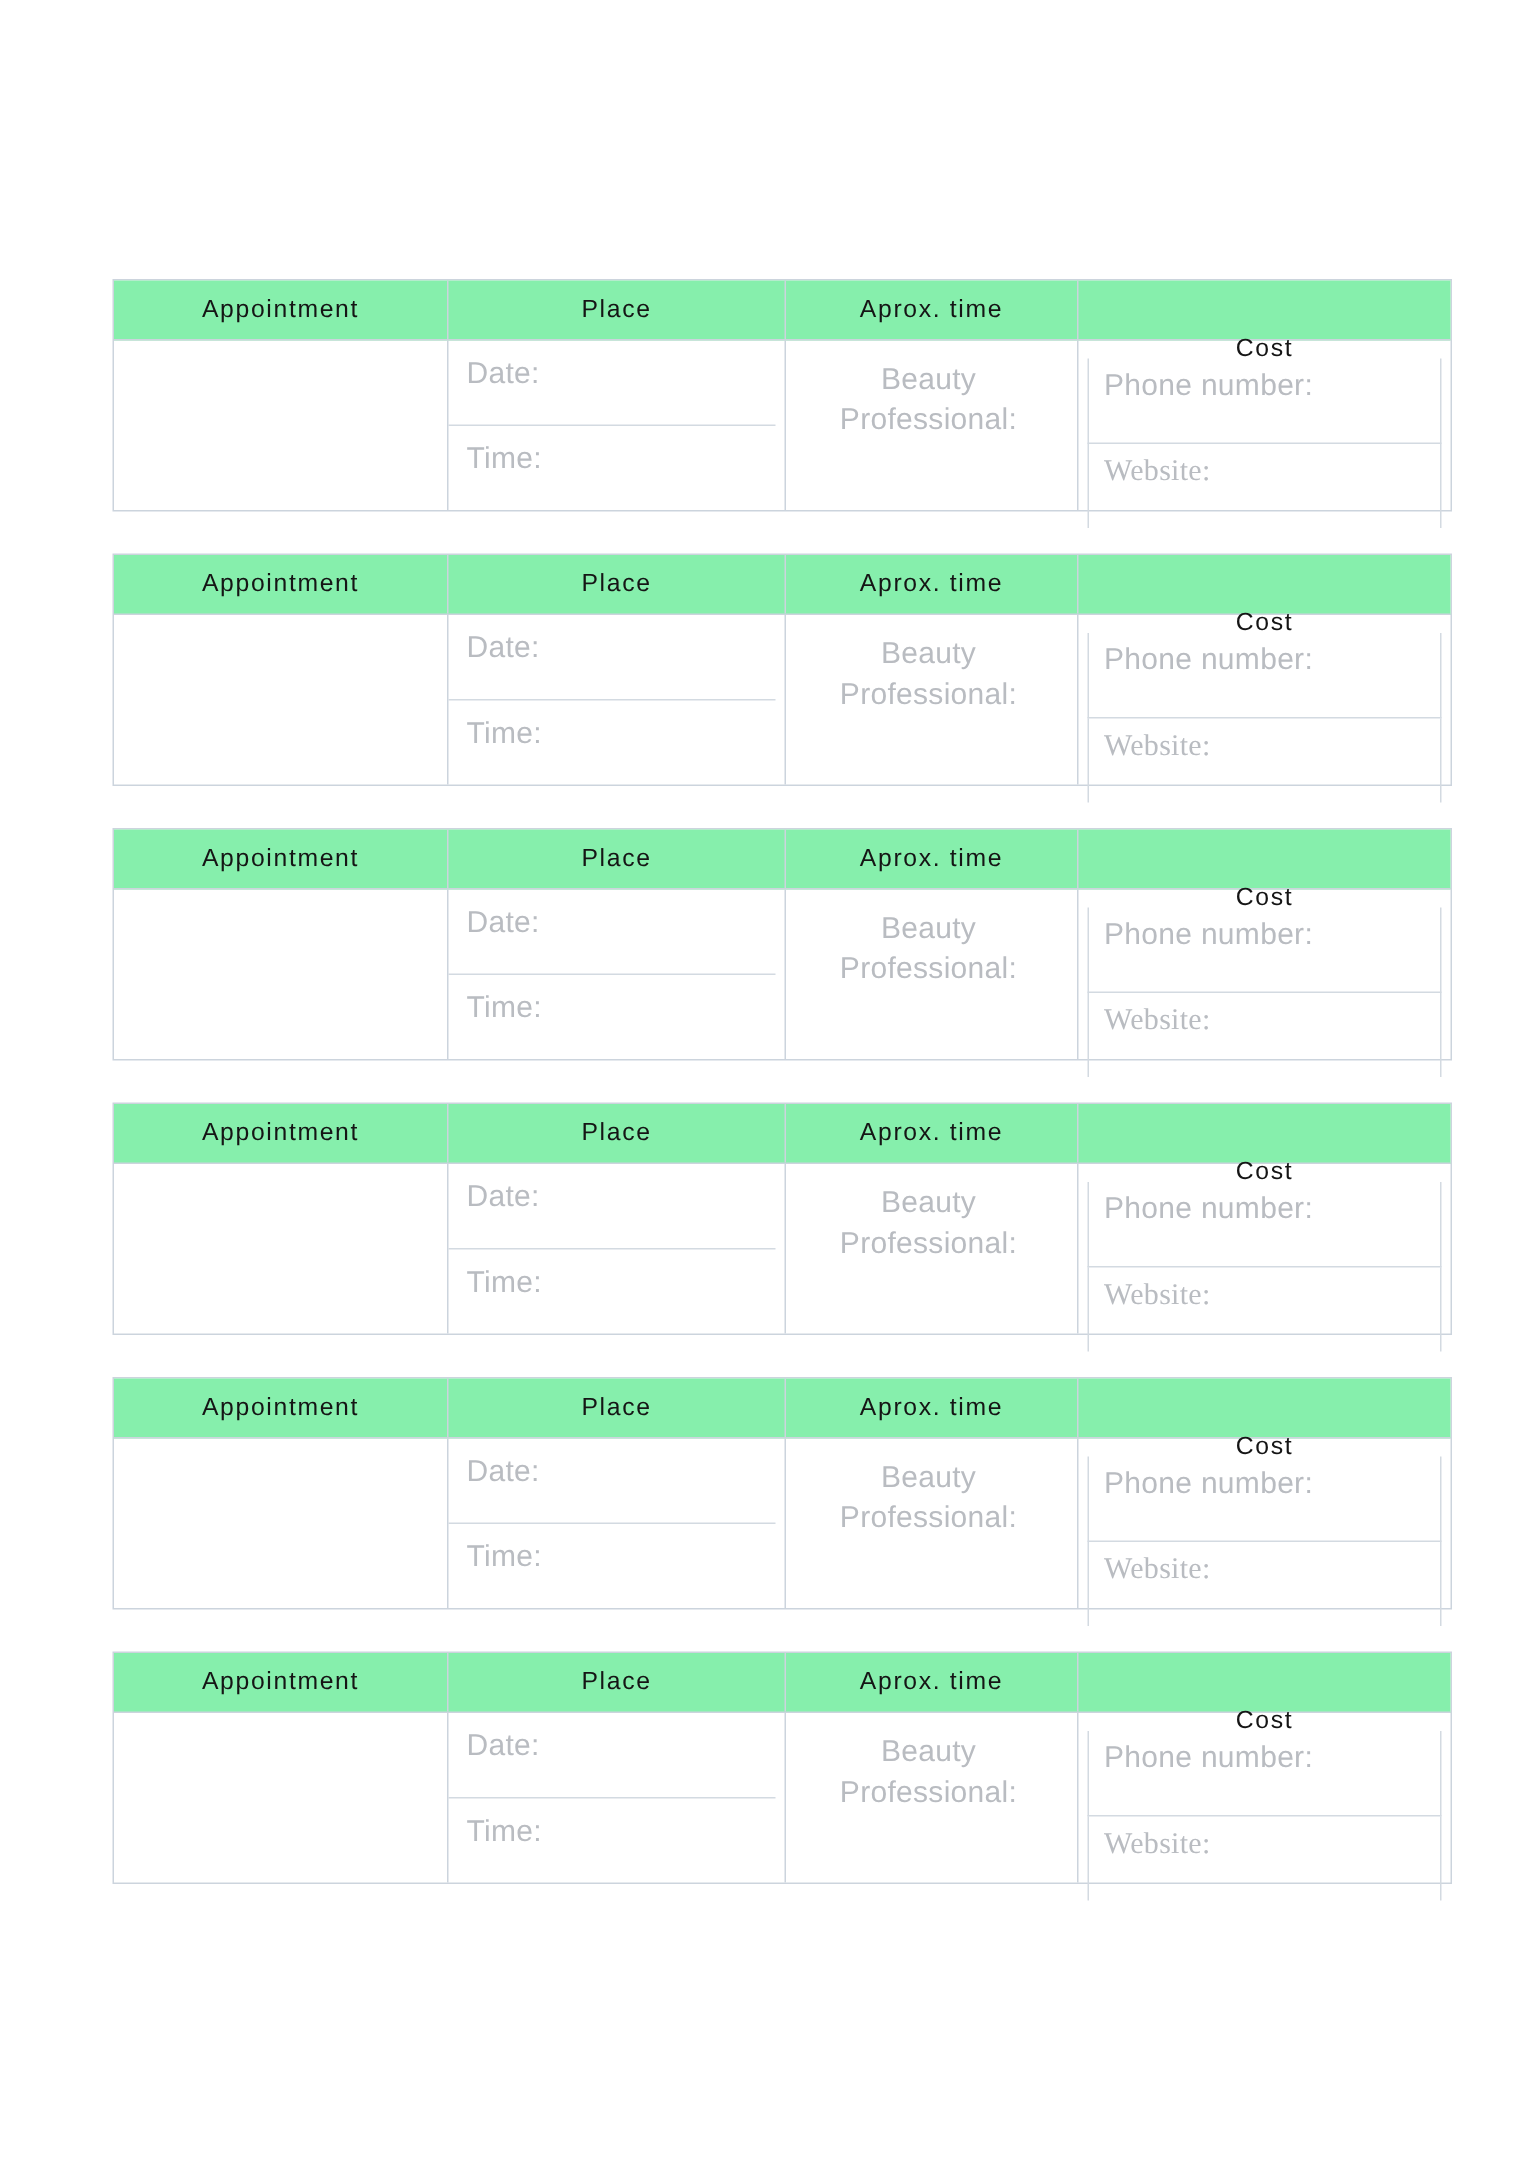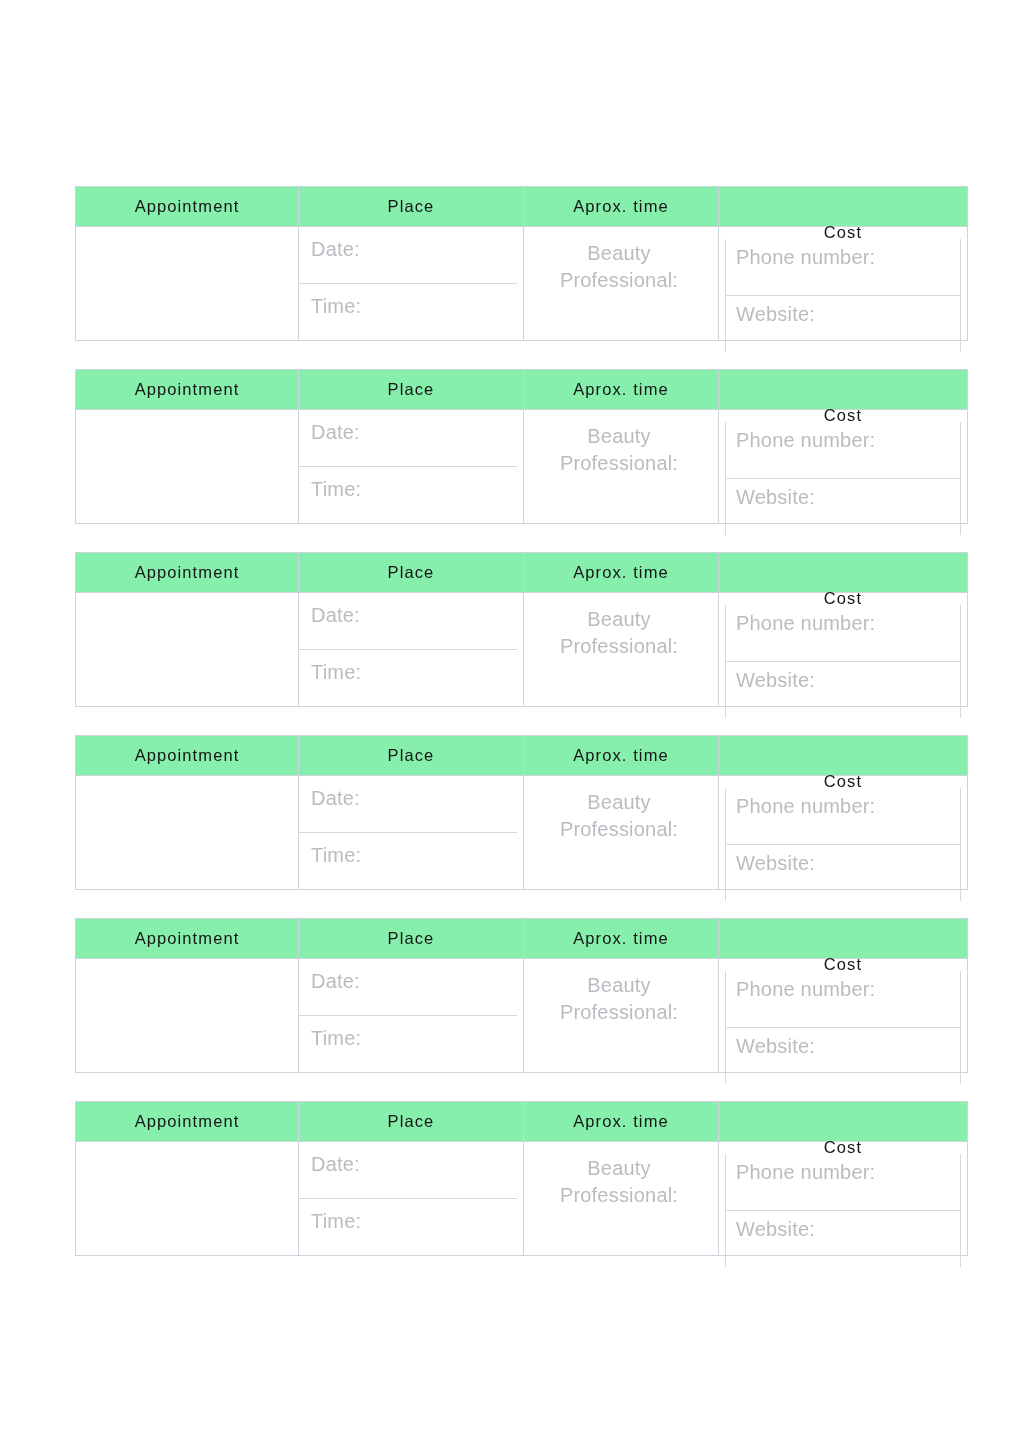--- a/index.html
+++ b/index.html
@@ -144,20 +144,21 @@
     border-left: 1px solid #d3dae1;
     border-right: 1px solid #d3dae1;
     border-bottom: 1px solid #d3dae1;
     padding: 8px 0 0 10px;
   }
   .cost-box-phone {
     border-top: none;
   }
   .cost-box-website {
     border-bottom: none;
+    font-family: Liberation Serif, serif;
   }
 </style>
 </head>
 <body>
 
 <div class="page">
 
 
   <div class="tables">
 

